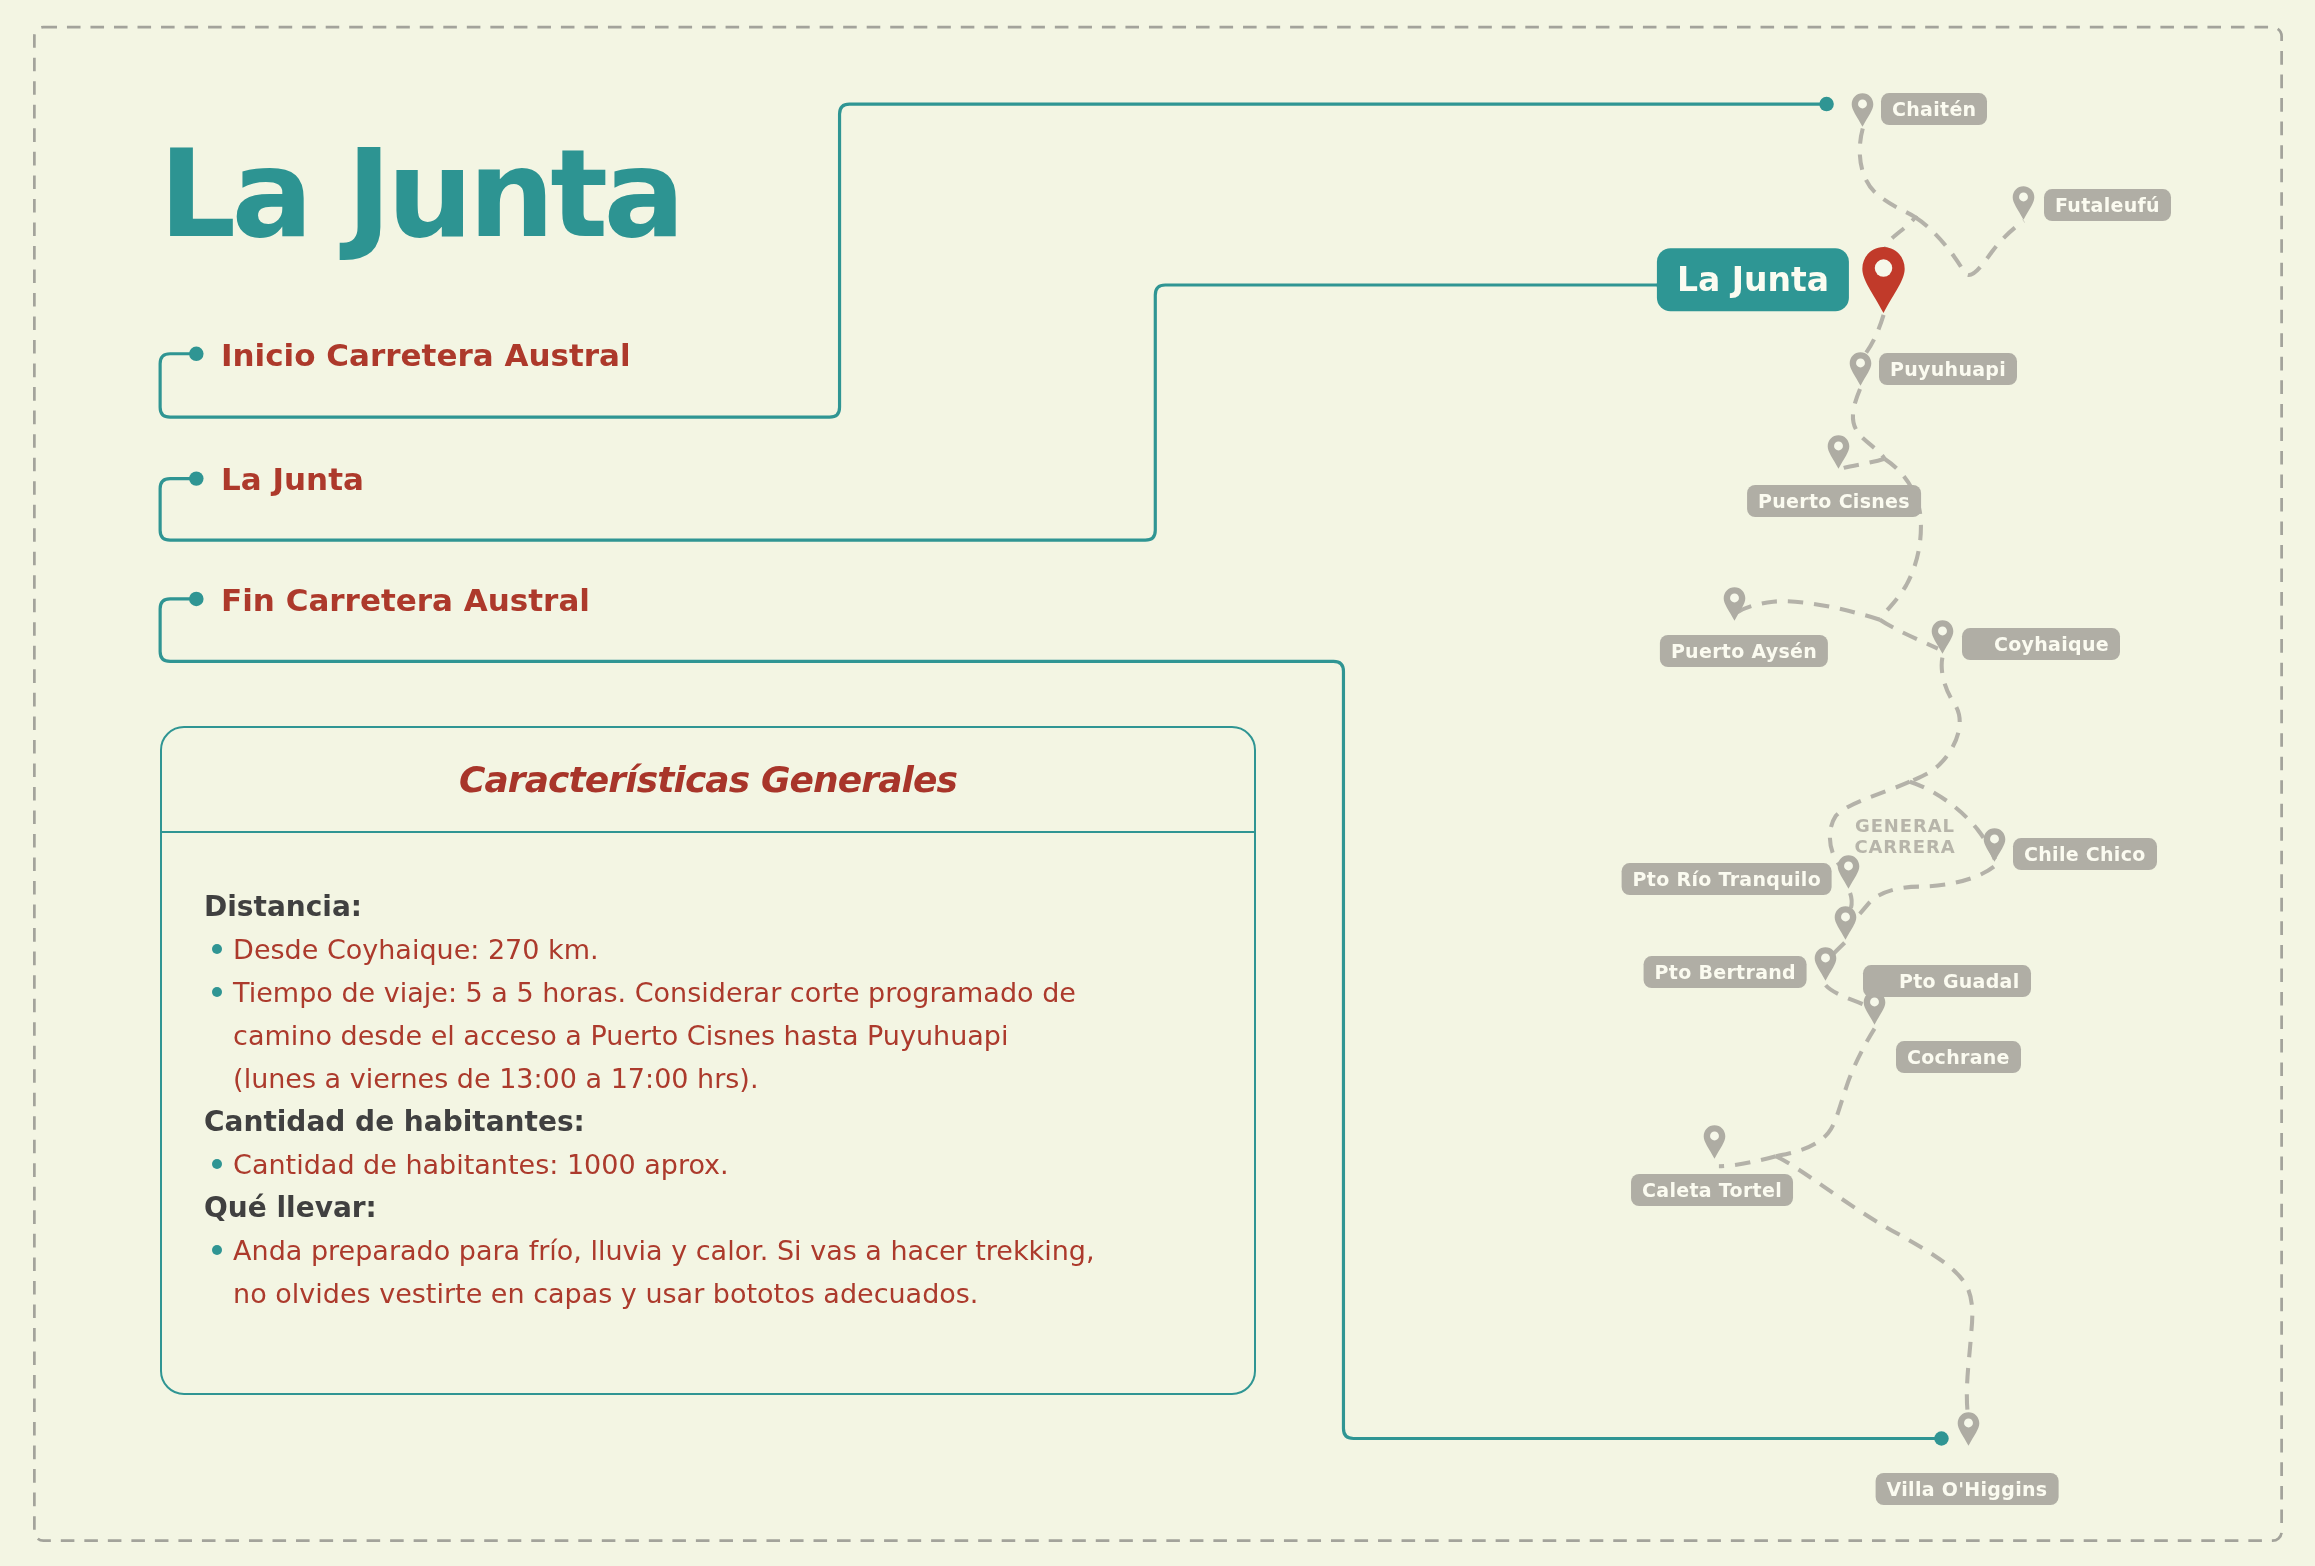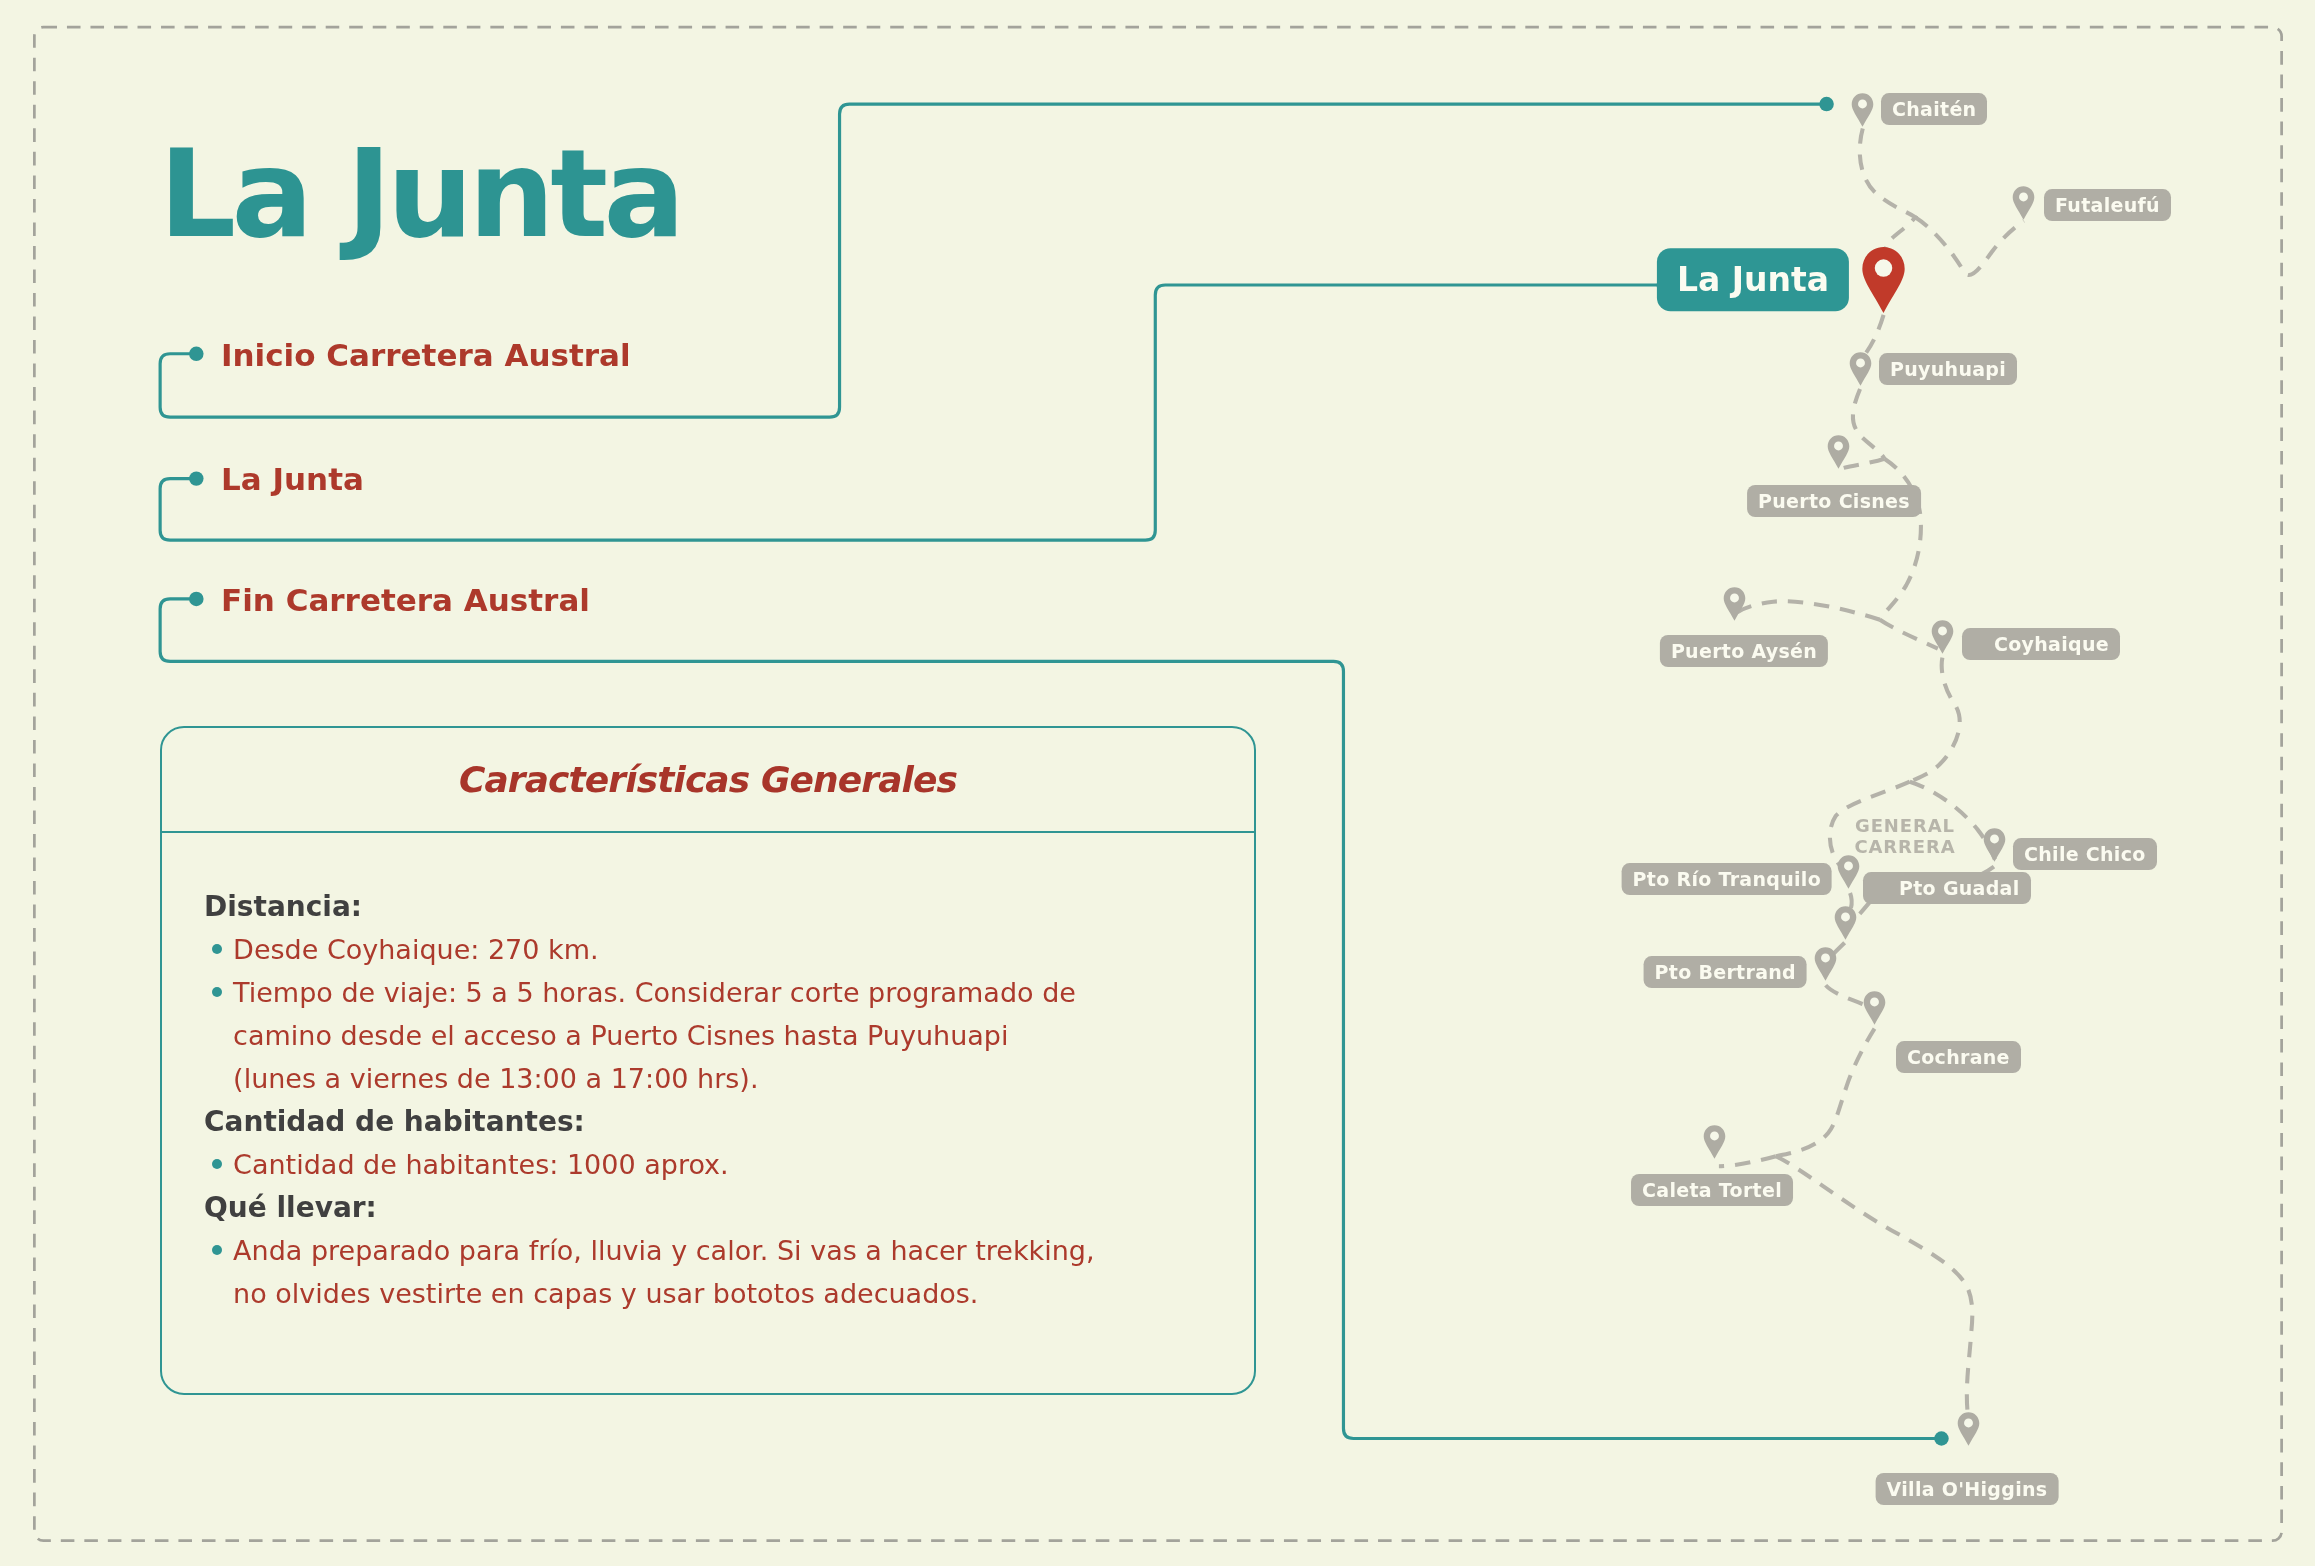--- a/index.html
+++ b/index.html
@@ -258,18 +258,18 @@
 
 <div class="map-label lbl-r" style="left:1881px;top:109px;">Chaitén</div>
 <div class="map-label lbl-r" style="left:2044px;top:205px;">Futaleufú</div>
 <div class="hl-label" style="left:1849px;top:280px;">La Junta</div>
 <div class="map-label lbl-r" style="left:1879px;top:369px;">Puyuhuapi</div>
 <div class="map-label lbl-b" style="left:1834px;top:485px;">Puerto Cisnes</div>
 <div class="map-label lbl-b" style="left:1744px;top:635px;">Puerto Aysén</div>
 <div class="map-label lbl-r" style="left:1962px;top:644px;padding-left:32px;">Coyhaique</div>
 <div class="map-label lbl-r" style="left:2013px;top:854px;">Chile Chico</div>
 <div class="map-label lbl-l" style="left:1832px;top:879px;">Pto Río Tranquilo</div>
-<div class="map-label lbl-r" style="left:1863px;top:888px;padding-left:36px;">Pto Guadal</div>
+<div class="map-label lbl-r" style="left:1863px;top:981px;padding-left:36px;">Pto Guadal</div>
 <div class="map-label lbl-l" style="left:1807px;top:972px;">Pto Bertrand</div>
 <div class="map-label lbl-r" style="left:1896px;top:1017px;margin-top:40px;">Cochrane</div>
 <div class="map-label lbl-b" style="left:1712px;top:1174px;">Caleta Tortel</div>
 <div class="map-label lbl-b" style="left:1967px;top:1473px;">Villa O'Higgins</div>
 
 
 </body></html>

